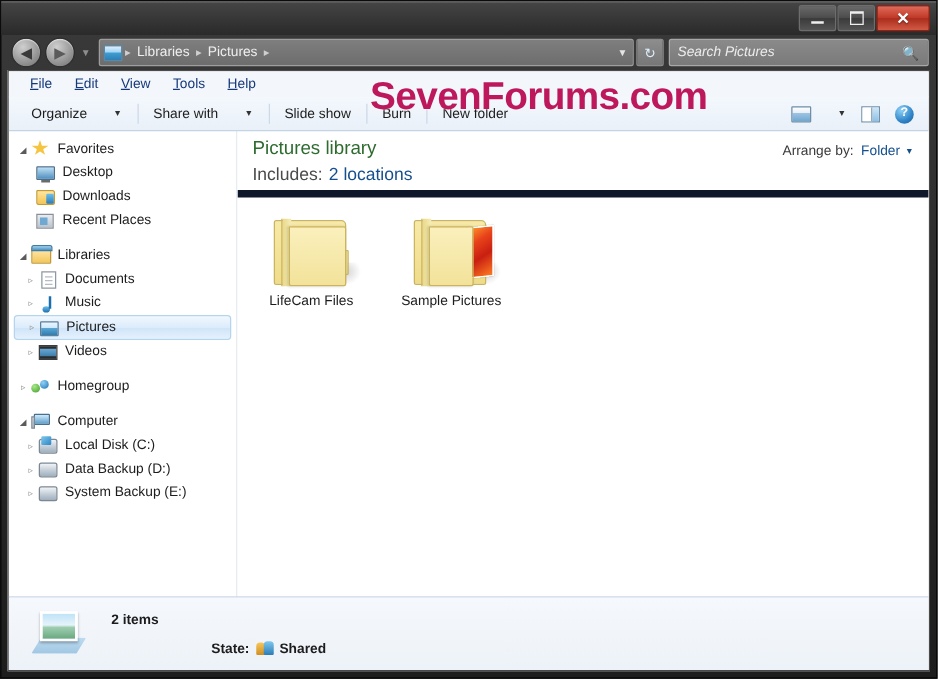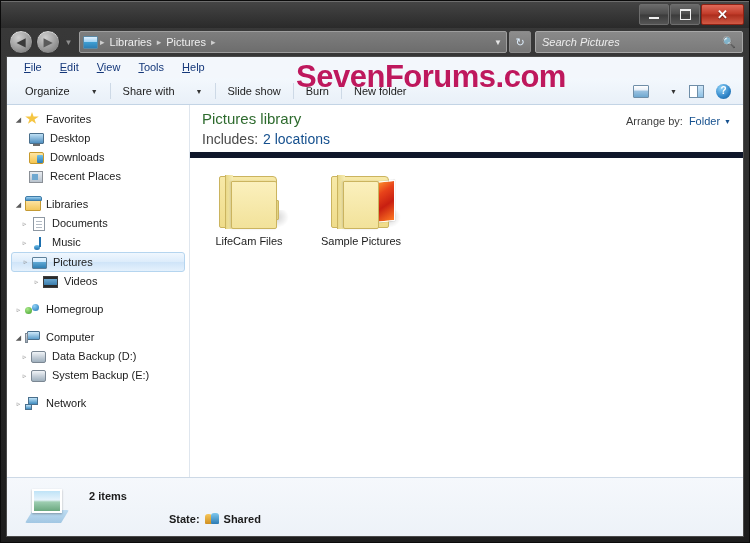--- a/index.html
+++ b/index.html
@@ -543,21 +543,21 @@
               </span>
             <span class="lbl">Music</span>
           </div>
           <div class="navrow child selected" style="padding-left:8px;">
             <span class="tw">▹</span>
             <span class="ico">
                 <i class="ic-pic" style="display:block"></i>
               </span>
             <span class="lbl">Pictures</span>
           </div>
-          <div class="navrow child" style="padding-left:24px;">
+          <div class="navrow child" style="padding-left:12px;">
             <span class="tw">▹</span>
             <span class="ico">
                 <i class="ic-vid" style="display:block"></i>
               </span>
             <span class="lbl">Videos</span>
           </div>
         </div>
 
         <div class="navgroup">
           <div class="navrow root">
@@ -573,42 +573,40 @@
           <div class="navrow root">
             <span class="tw open">◢</span>
             <span class="ico">
                 <i class="ic-computer" style="display:block"></i>
               </span>
             <span class="lbl">Computer</span>
           </div>
           <div class="navrow child" style="padding-left:12px;">
             <span class="tw">▹</span>
             <span class="ico">
+                <i class="ic-hdd win" style="display:block"></i>
+              </span>
+            <span class="lbl">Local Disk (C:)</span>
+          </div>
+          <div class="navrow child" style="padding-left:12px;">
+            <span class="tw">▹</span>
+            <span class="ico">
                 <i class="ic-hdd" style="display:block"></i>
               </span>
             <span class="lbl">Data Backup (D:)</span>
           </div>
           <div class="navrow child" style="padding-left:12px;">
             <span class="tw">▹</span>
             <span class="ico">
                 <i class="ic-hdd" style="display:block"></i>
               </span>
             <span class="lbl">System Backup (E:)</span>
           </div>
         </div>
 
-        <div class="navgroup">
-          <div class="navrow root">
-            <span class="tw">▹</span>
-            <span class="ico">
-                <i class="ic-net" style="display:block"></i>
-              </span>
-            <span class="lbl">Network</span>
-          </div>
-        </div>
       </div>
 
       <div class="content">
 
         <div class="libheader">
           <div>
             <div class="libtitle">Pictures library</div>
             <div class="libsub">
               <span>Includes:</span>
               <span class="lnk">2 locations</span>

